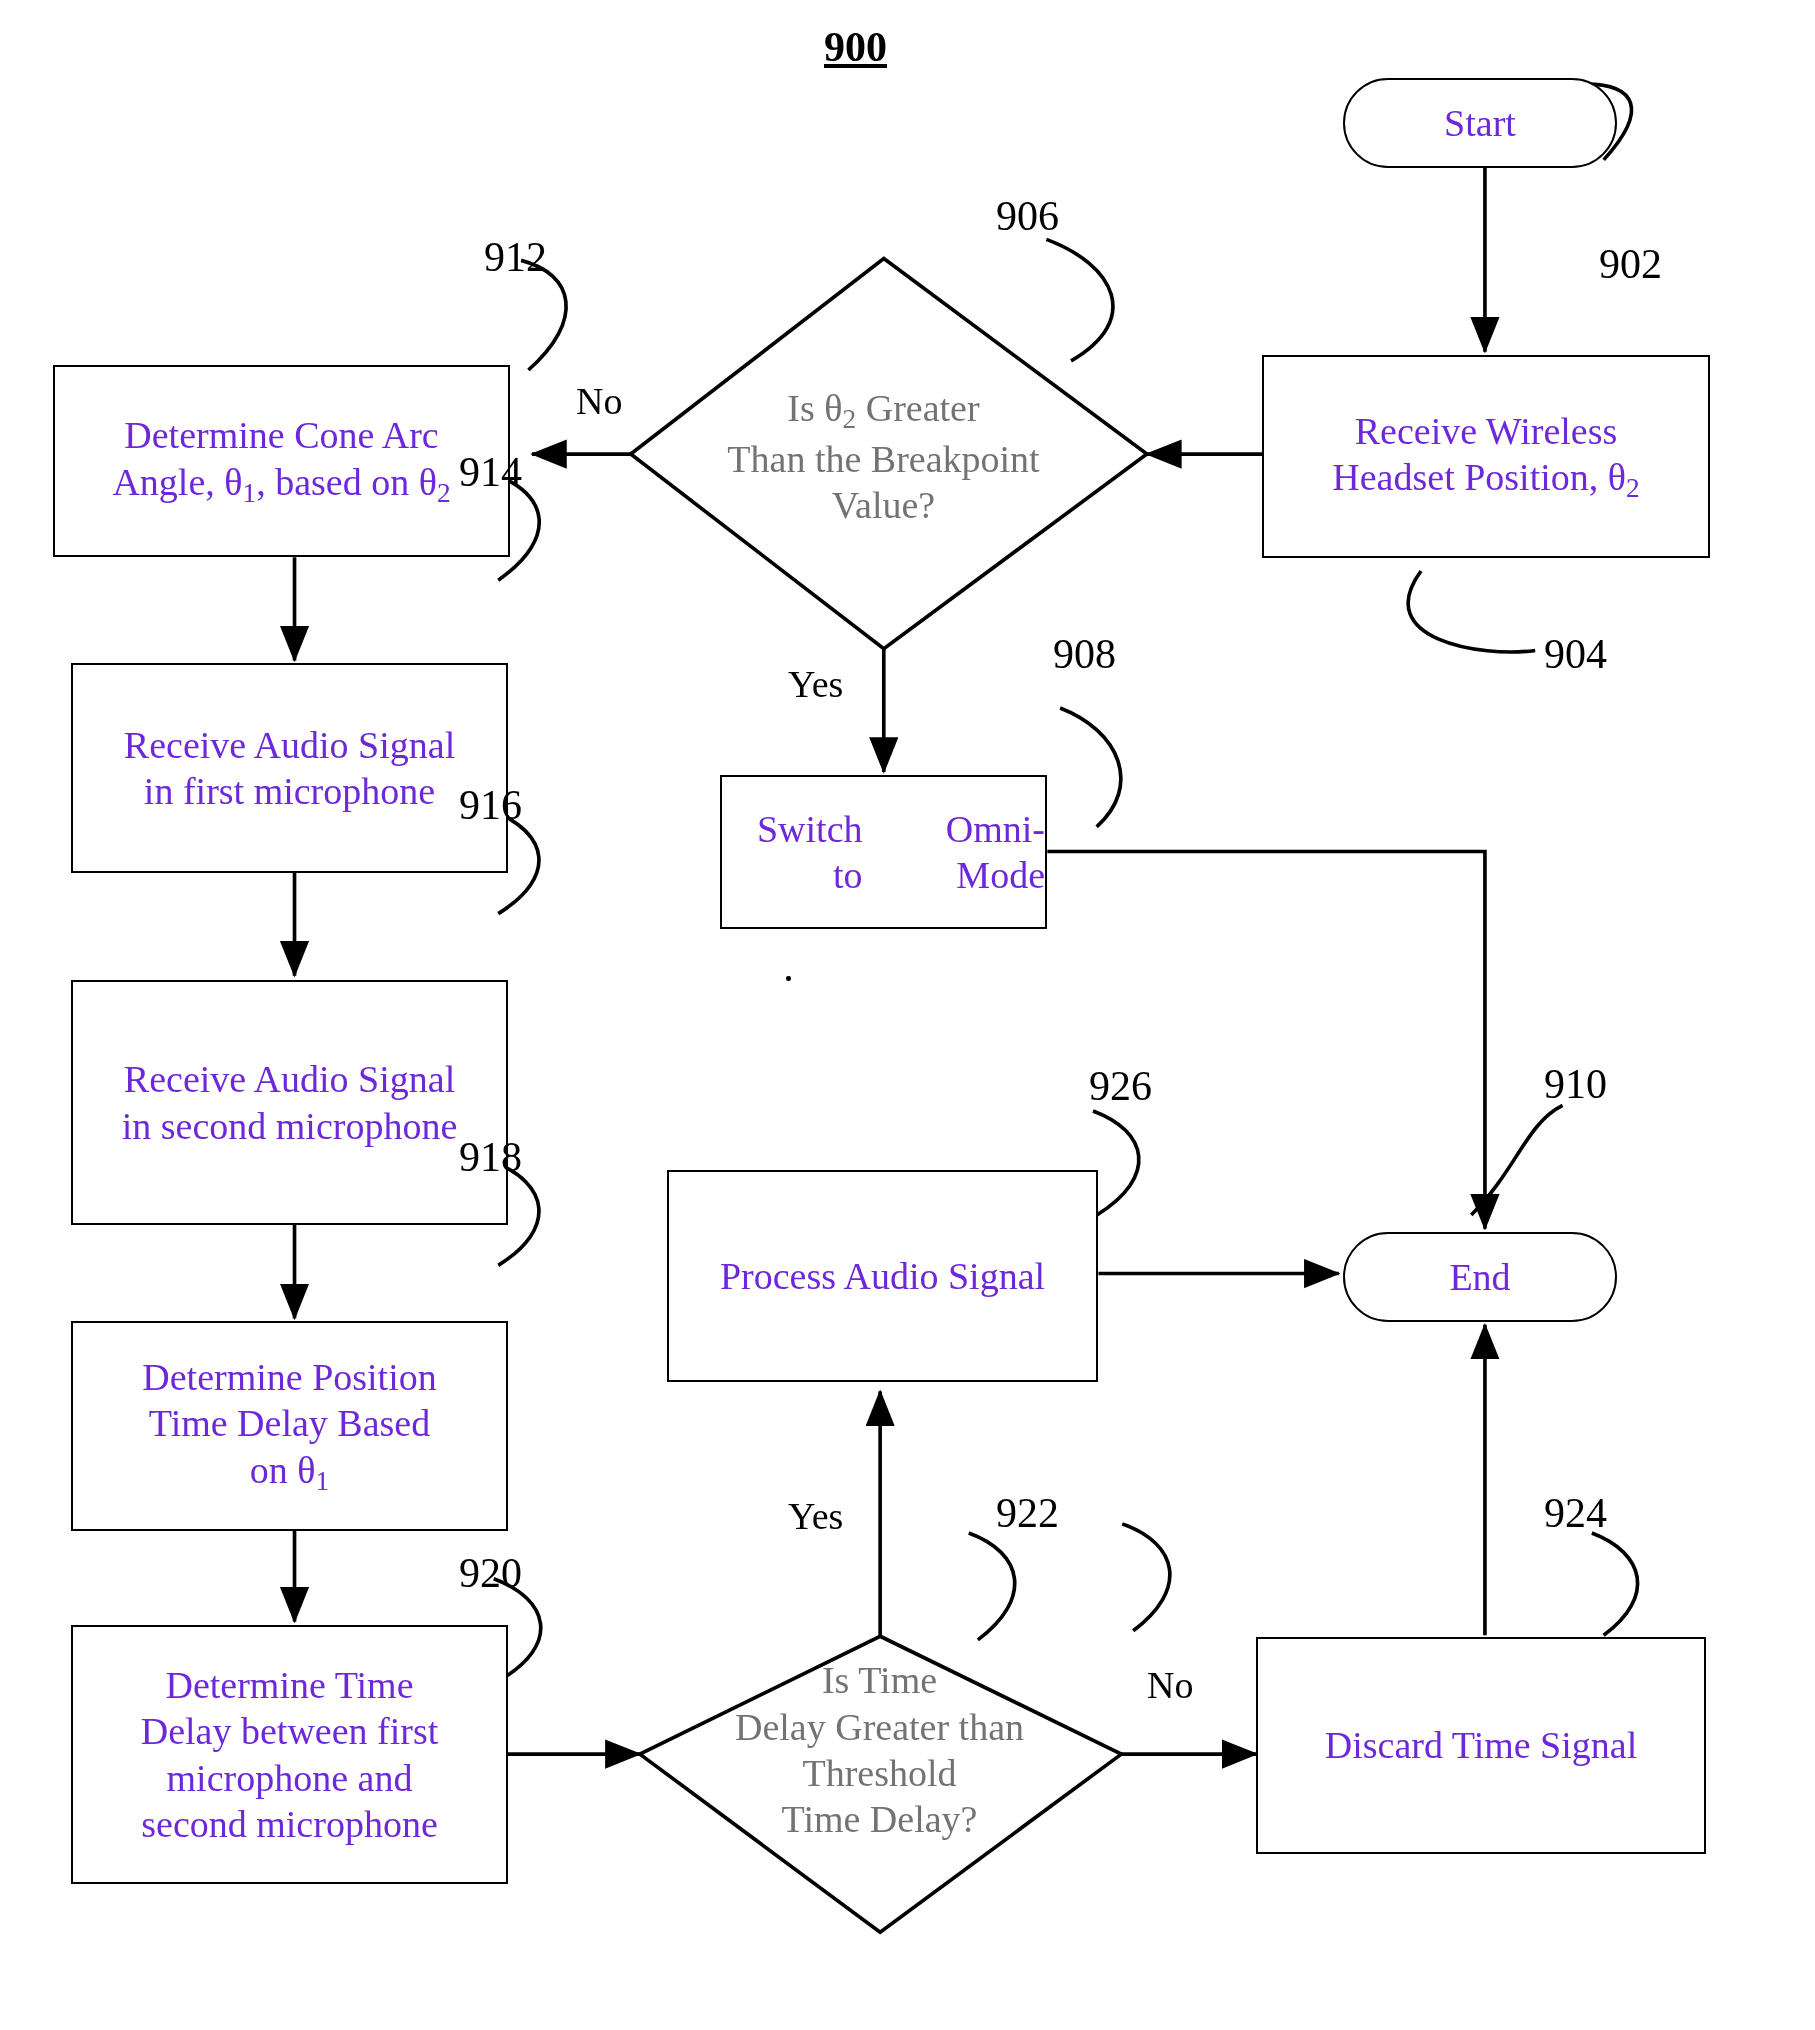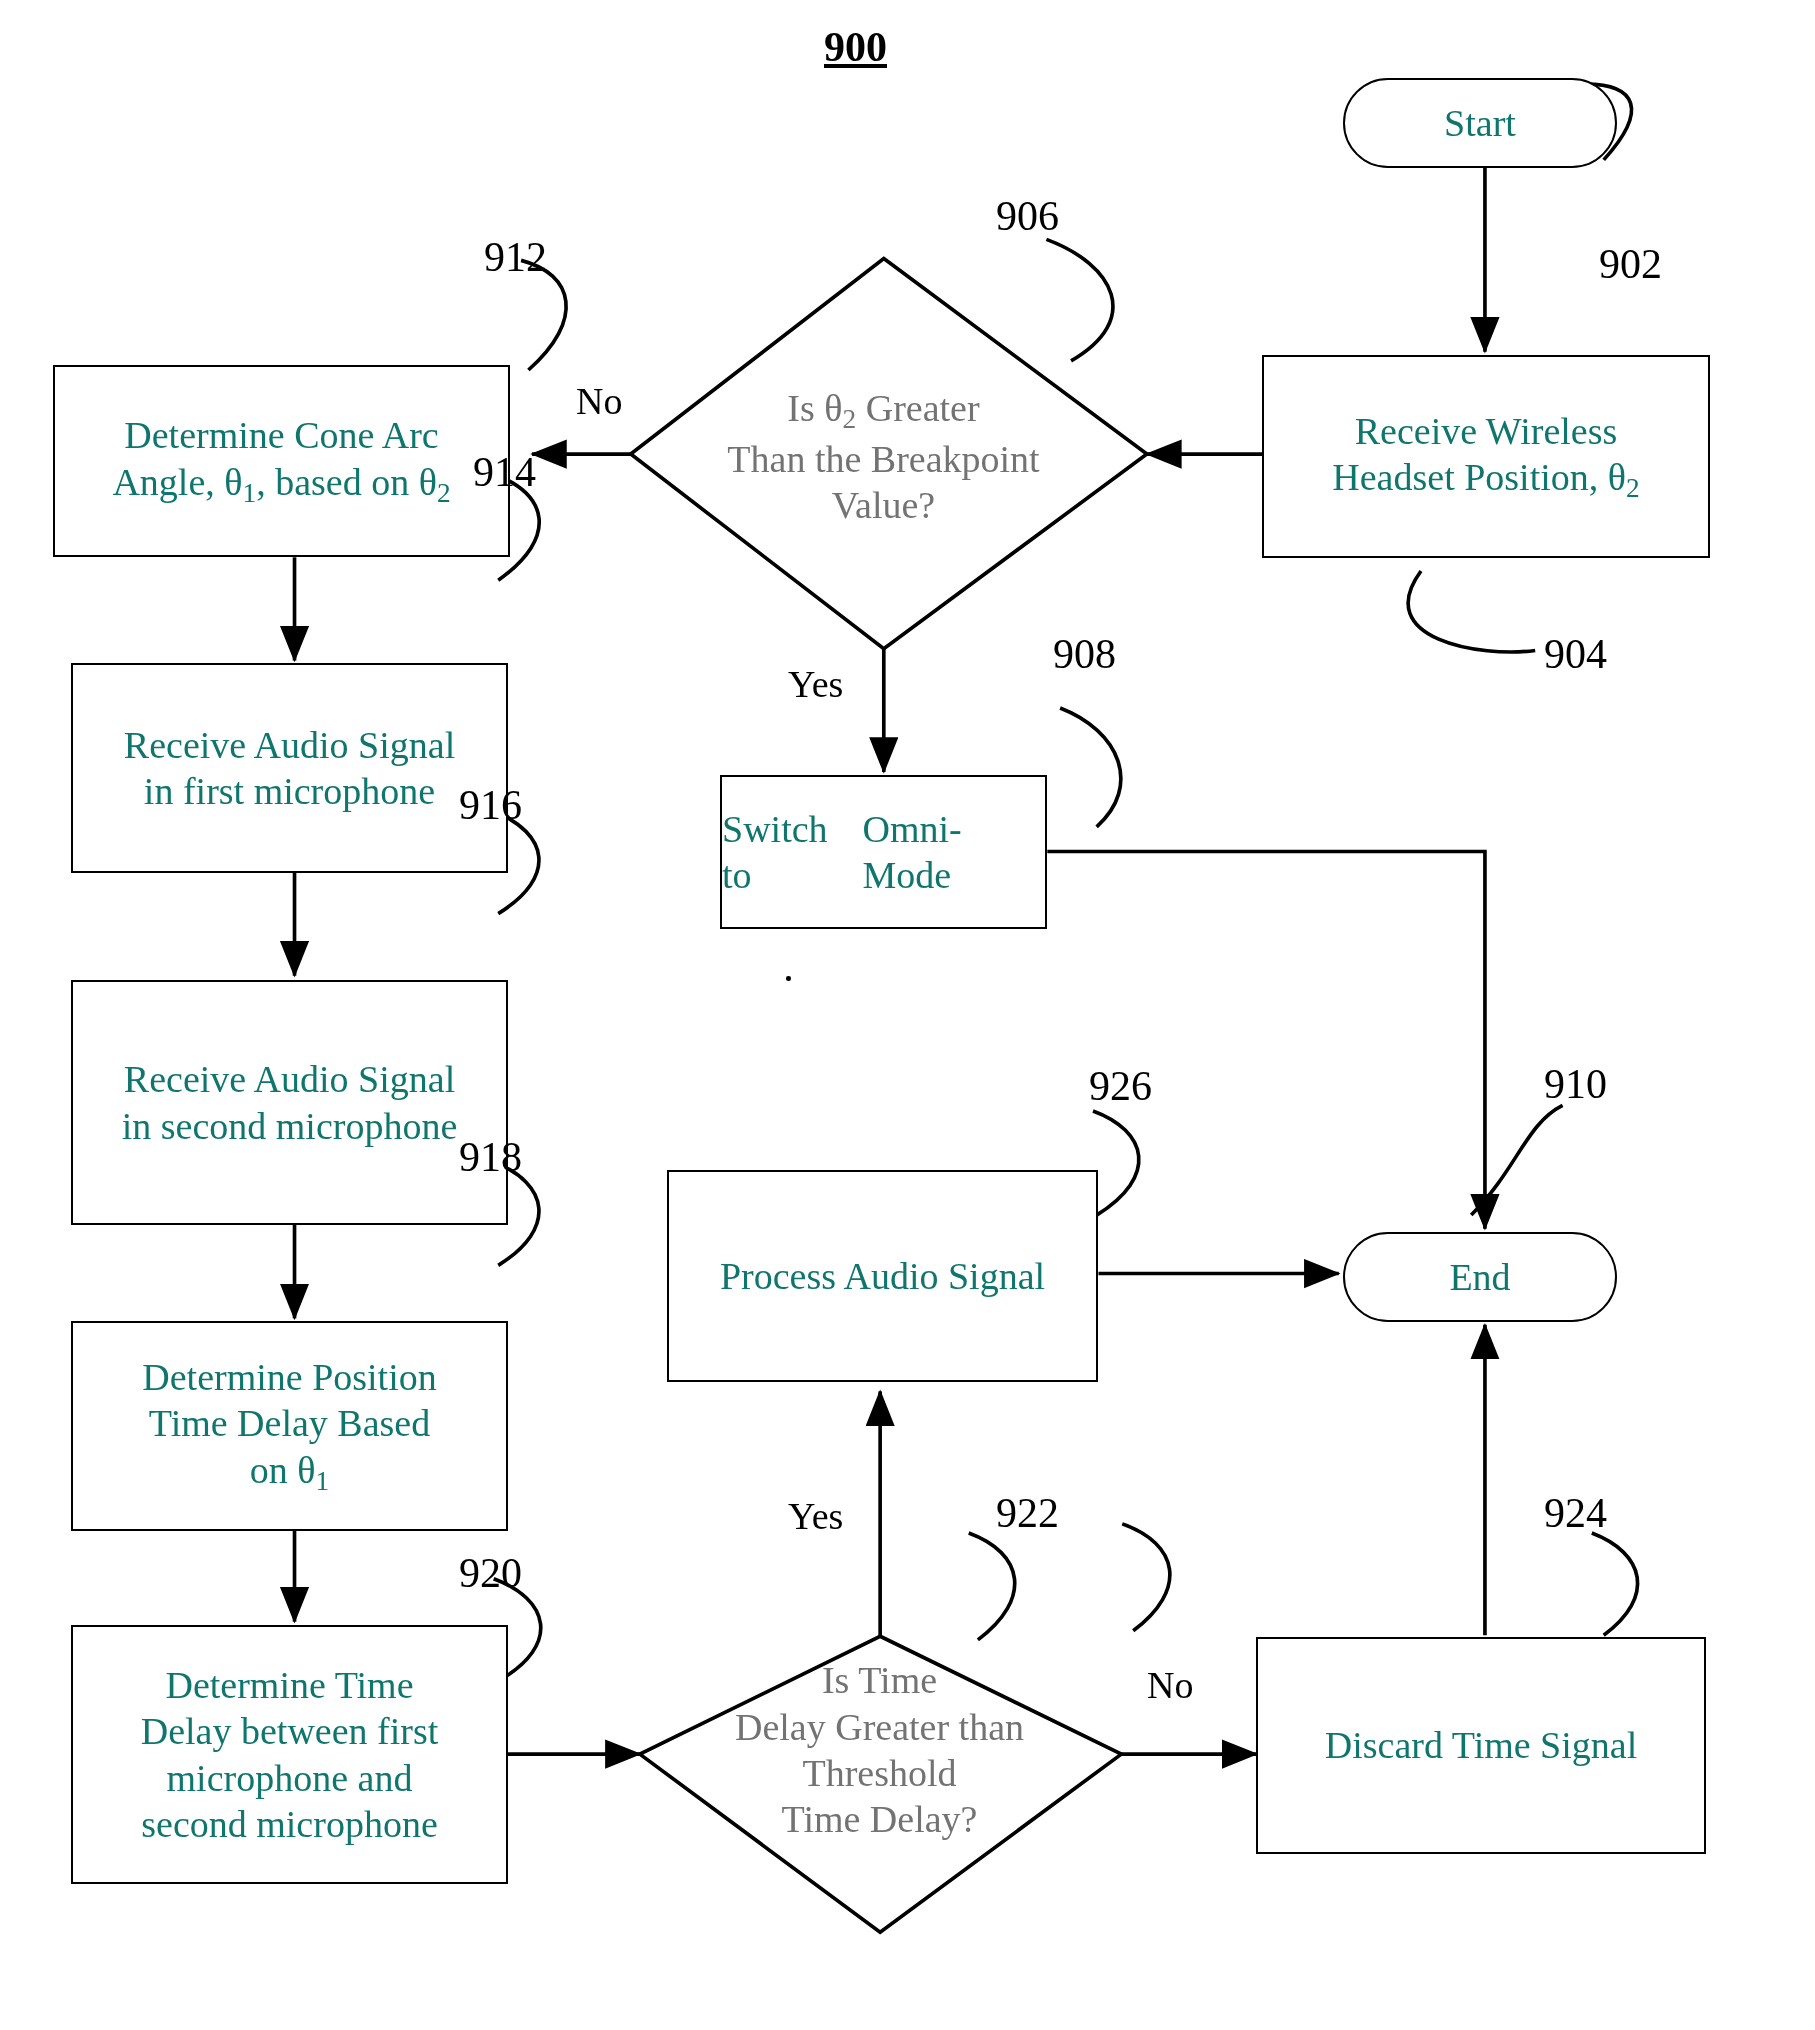--- a/index.html
+++ b/index.html
@@ -23,22 +23,22 @@
     left: 0;
     width: 1816px;
     height: 2030px;
   }
   .node {
     position: absolute;
     box-sizing: border-box;
     display: flex;
     align-items: center;
     justify-content: center;
-    text-align: left;
-    color: #0f766e;
+    text-align: right;
+    color: #6d28d9;
     line-height: 1.22;
   }
   .rect {
     border: 2.7px solid #000;
     background: #fff;
   }
   .term {
     border: 2.7px solid #000;
     background: #fff;
     border-radius: 913px;
@@ -186,21 +186,21 @@
     <div>
       <span>Angle, θ</span><span class="sub">1</span><span>, based on θ</span><span class="sub">2</span>
     </div>
   </div>
   <div class="ref" style="left:484px; top:233px; font-size:42px;">912</div>
 
   <div class="node rect" style="left:71px; top:663px; width:437px; height:210px; font-size:38px; flex-direction:column;">
     <div>Receive Audio Signal</div>
     <div>in first microphone</div>
   </div>
-  <div class="ref" style="left:473px; top:448px; font-size:42px;">914</div>
+  <div class="ref" style="left:459px; top:448px; font-size:42px;">914</div>
 
   <div class="node rect" style="left:71px; top:980px; width:437px; height:245px; font-size:38px; flex-direction:column;">
     <div>Receive Audio Signal</div>
     <div>in second microphone</div>
   </div>
   <div class="ref" style="left:459px; top:781px; font-size:42px;">916</div>
 
   <div class="node rect" style="left:71px; top:1321px; width:437px; height:210px; font-size:38px; flex-direction:column;">
     <div>Determine Position</div>
     <div>Time Delay Based</div>

